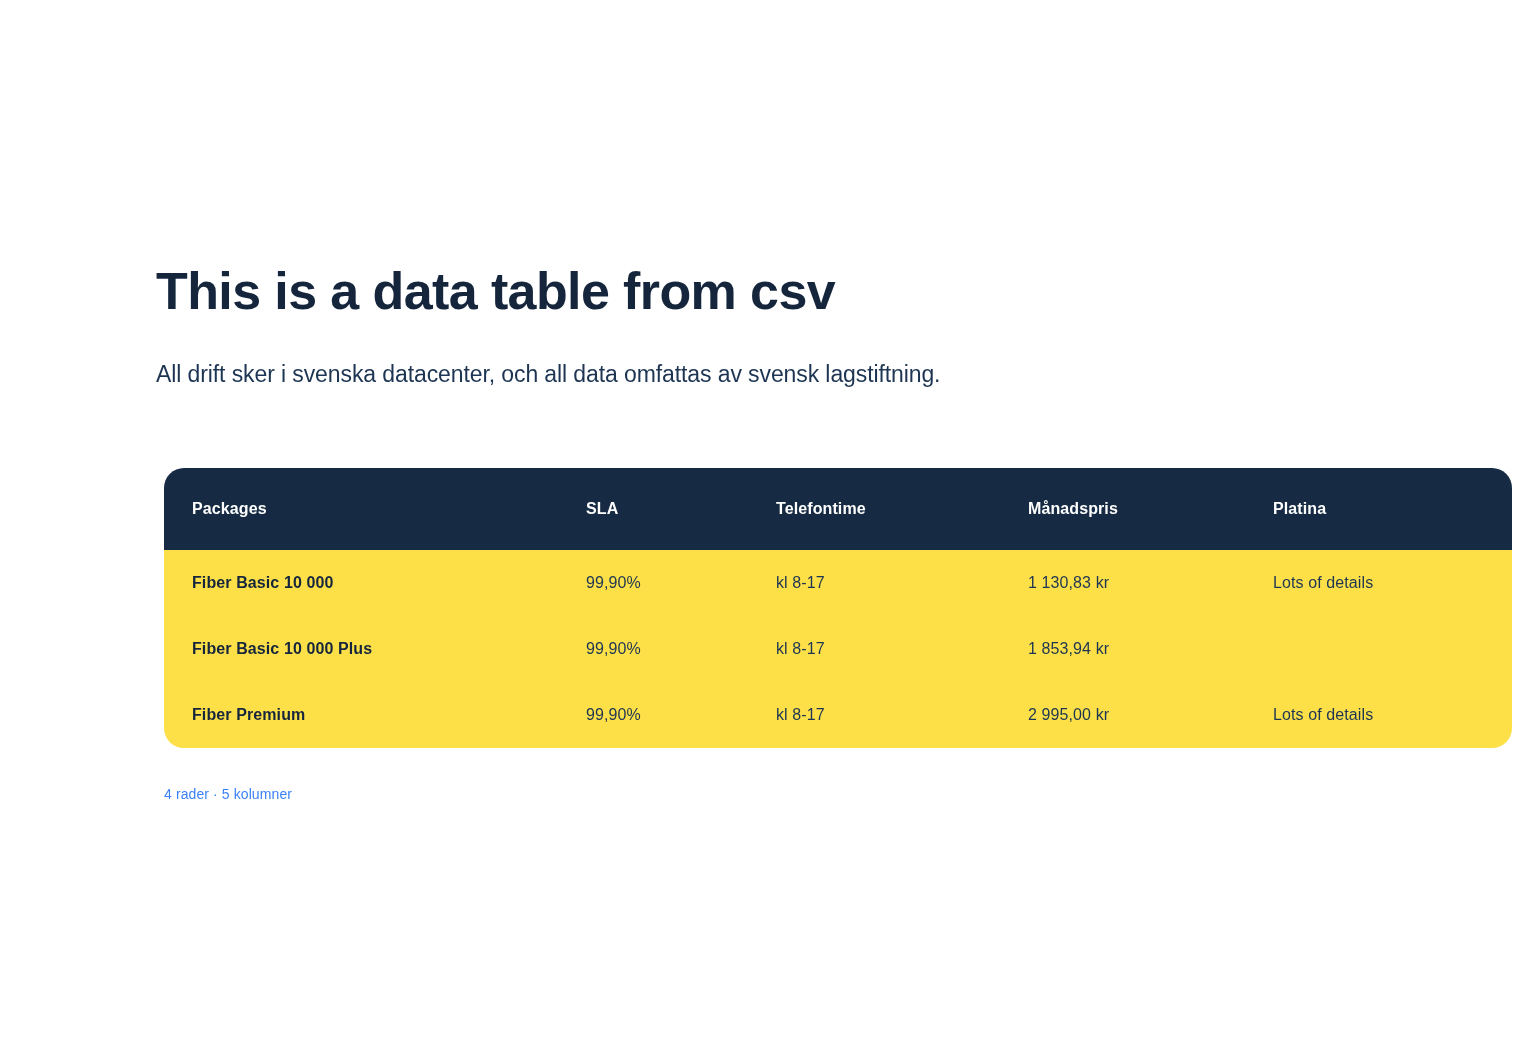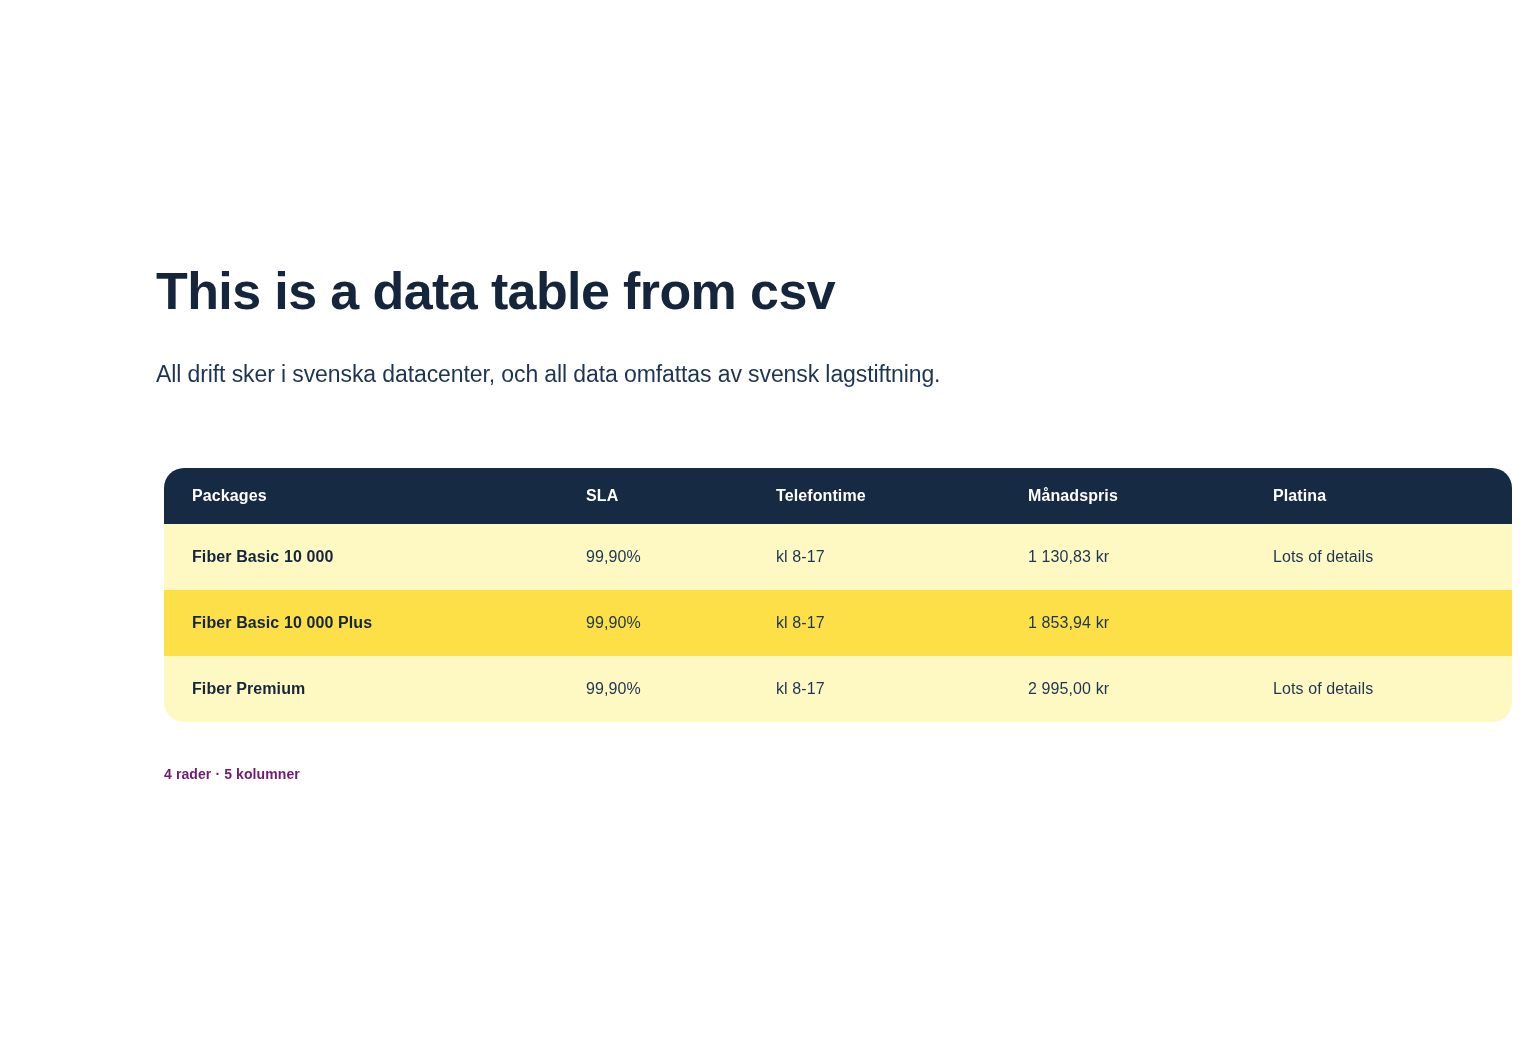--- a/index.html
+++ b/index.html
@@ -62,42 +62,42 @@
   .data-table col.c2 { width: 252px; }
   .data-table col.c3 { width: 245px; }
   .data-table col.c4 { width: 267px; }
 
   .data-table thead th {
     background: #162b43;
     color: #ffffff;
     font-size: 16px;
     font-weight: 700;
     text-align: left;
-    height: 56px;
+    height: 82px;
     padding: 0 0 0 28px;
     letter-spacing: 0.1px;
     vertical-align: middle;
     white-space: nowrap;
   }
   .data-table thead th:first-child {
     border-top-left-radius: 20px;
     border-bottom-left-radius: 0;
   }
   .data-table thead th:last-child {
     border-top-right-radius: 20px;
   }
 
   .data-table tbody td {
     height: 66px;
     padding: 0 0 0 28px;
     font-size: 16px;
     font-weight: 400;
     color: #1d3552;
     vertical-align: middle;
-    background: #fef9c3;
+    background: #fde047;
     white-space: nowrap;
     letter-spacing: 0.1px;
   }
 
   .data-table tbody td.cell-name {
     font-weight: 700;
     color: #15263c;
   }
 
   .data-table tbody tr.striped td {
@@ -105,24 +105,24 @@
   }
 
   .data-table tbody tr:last-child td:first-child {
     border-bottom-left-radius: 20px;
   }
   .data-table tbody tr:last-child td:last-child {
     border-bottom-right-radius: 20px;
   }
 
   .table-caption {
-    margin-top: 28px;
+    margin-top: 22px;
     font-size: 14px;
-    font-weight: 700;
-    color: #701a75;
+    font-weight: 400;
+    color: #3b82f6;
     letter-spacing: 0.1px;
   }
 </style>
 </head>
 <body>
 
 <div class="page">
   <div class="content">
 
     <h1 class="page-title">This is a data table from csv</h1>

